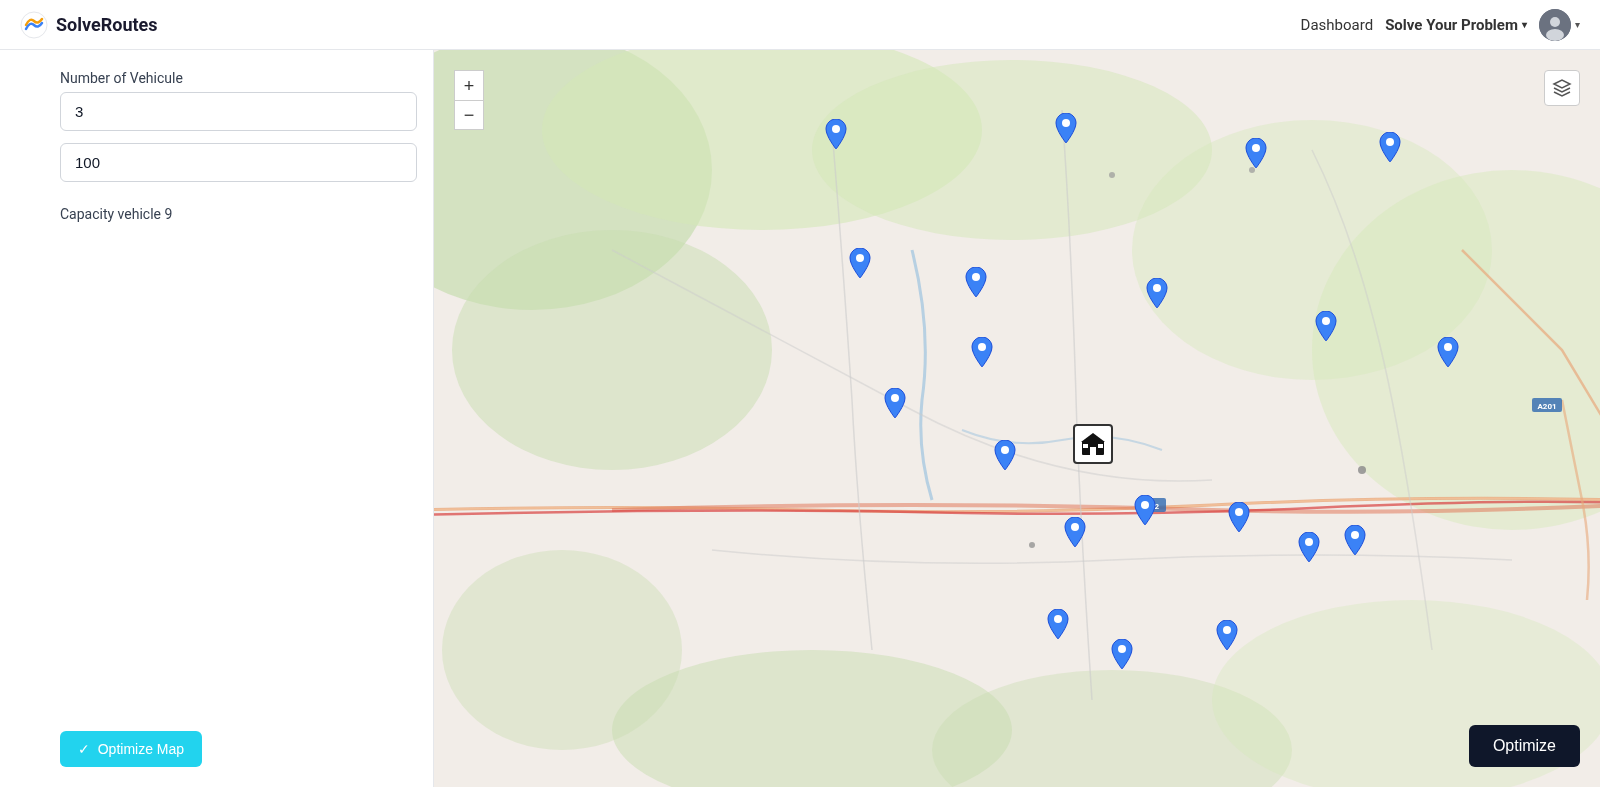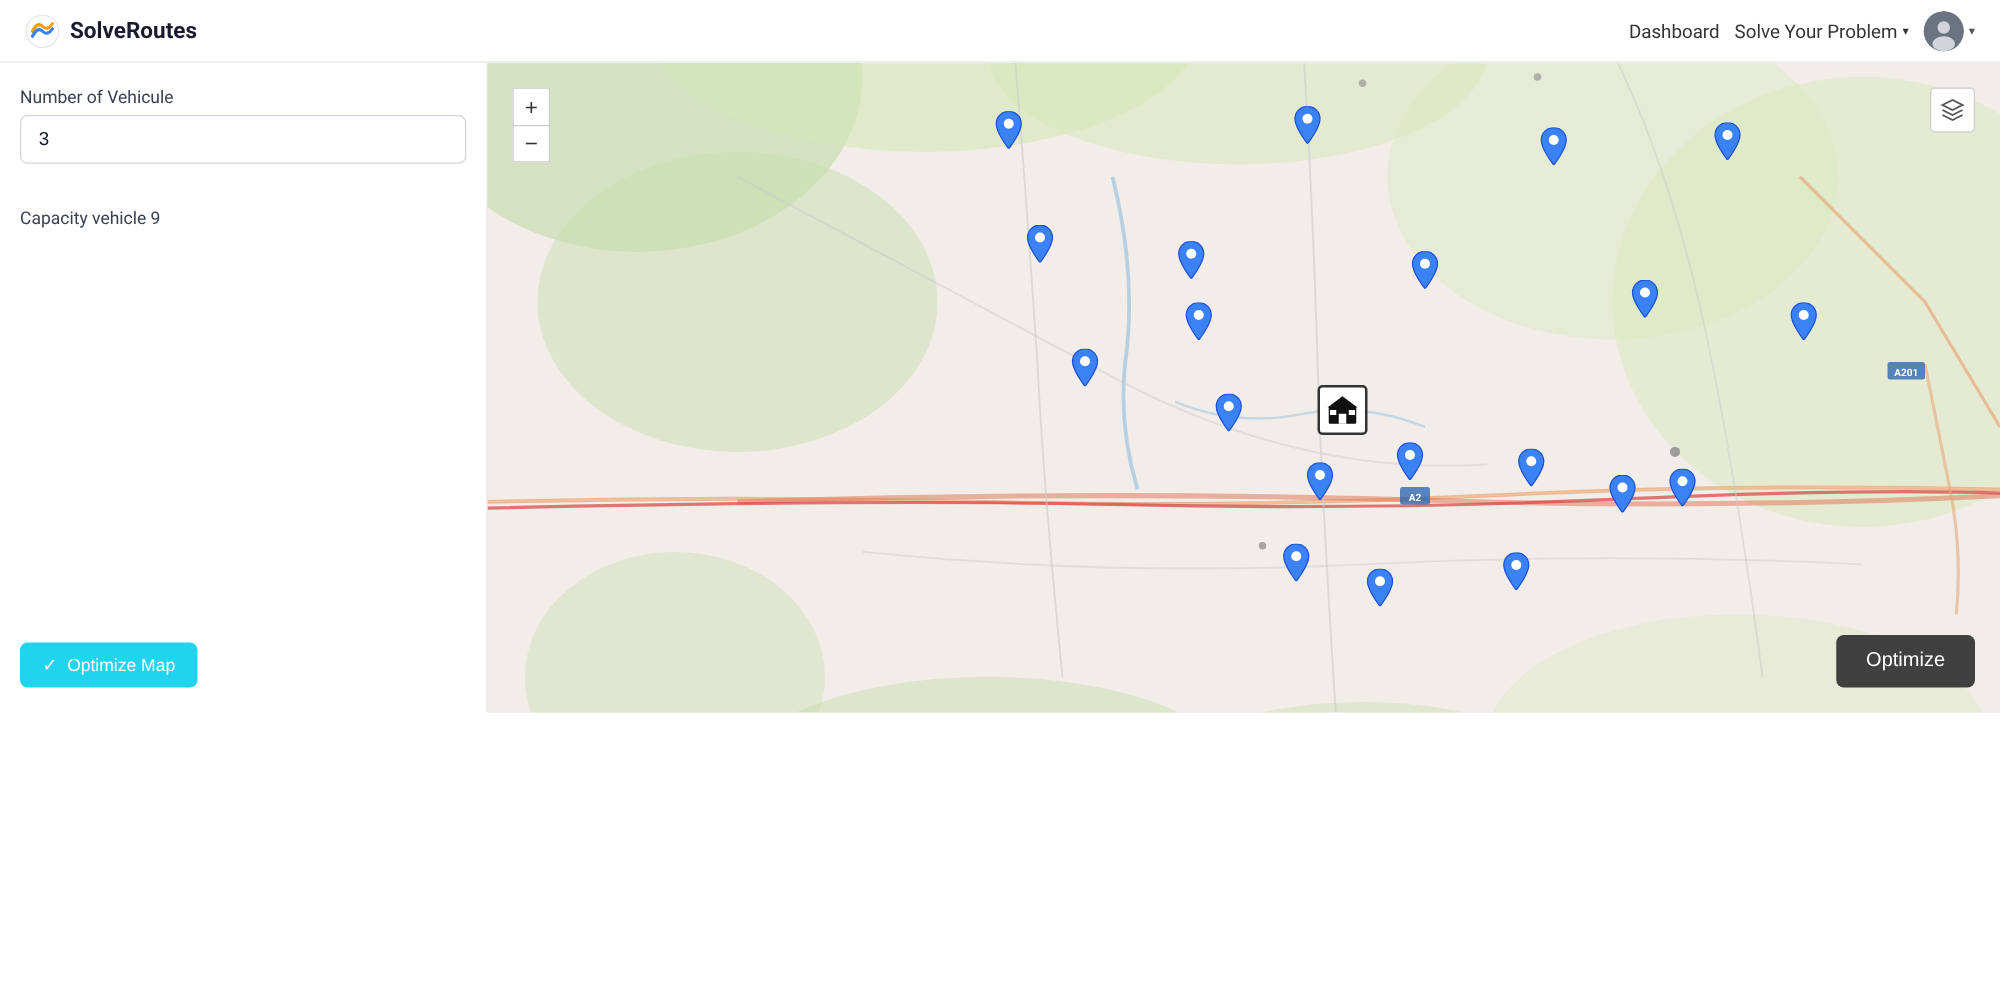--- a/index.html
+++ b/index.html
@@ -43,21 +43,21 @@
       cursor: pointer;
       text-decoration: none;
     }
     .nav-dropdown {
       display: flex;
       align-items: center;
       gap: 4px;
       font-size: 15px;
       color: #333;
       cursor: pointer;
-      font-weight: 400;
+      font-weight: 700;
     }
     .nav-dropdown .chevron {
       font-size: 10px;
     }
     .avatar {
       width: 32px;
       height: 32px;
       border-radius: 50%;
       background: #6b7280;
       display: flex;
@@ -71,21 +71,22 @@
     .avatar-area {
       display: flex;
       align-items: center;
       gap: 4px;
       cursor: pointer;
     }
 
     
     .main-layout {
       display: flex;
-      height: 520px;
+      height: 737px;
+      padding-left: 44px;
     }
 
     
     .sidebar {
       width: 390px;
       min-width: 390px;
       background: #fff;
       border-right: 1px solid #e5e7eb;
       padding: 20px 16px;
       display: flex;
@@ -184,21 +185,21 @@
       justify-content: center;
       cursor: pointer;
       z-index: 10;
       font-size: 16px;
     }
 
     .optimize-btn {
       position: absolute;
       bottom: 20px;
       right: 20px;
-      background: #404040;
+      background: #0f172a;
       color: #fff;
       border: none;
       border-radius: 6px;
       padding: 12px 24px;
       font-size: 16px;
       font-weight: 500;
       cursor: pointer;
       z-index: 10;
     }
 
@@ -259,20 +260,21 @@
 
 <div class="main-layout">
 
   <aside class="sidebar">
     <div class="field-group">
       <label class="field-label">Number of Vehicule</label>
       <input class="field-input" type="number" value="3" style="">
     </div>
 
     <div class="field-group">
+      <input class="field-input" type="number" value="100" style="">
     </div>
 
     <div class="field-group">
     </div>
 
     <div class="field-group">
       <label class="field-label">Capacity vehicle 9</label>
     </div>
 
     <button class="activate-btn">

